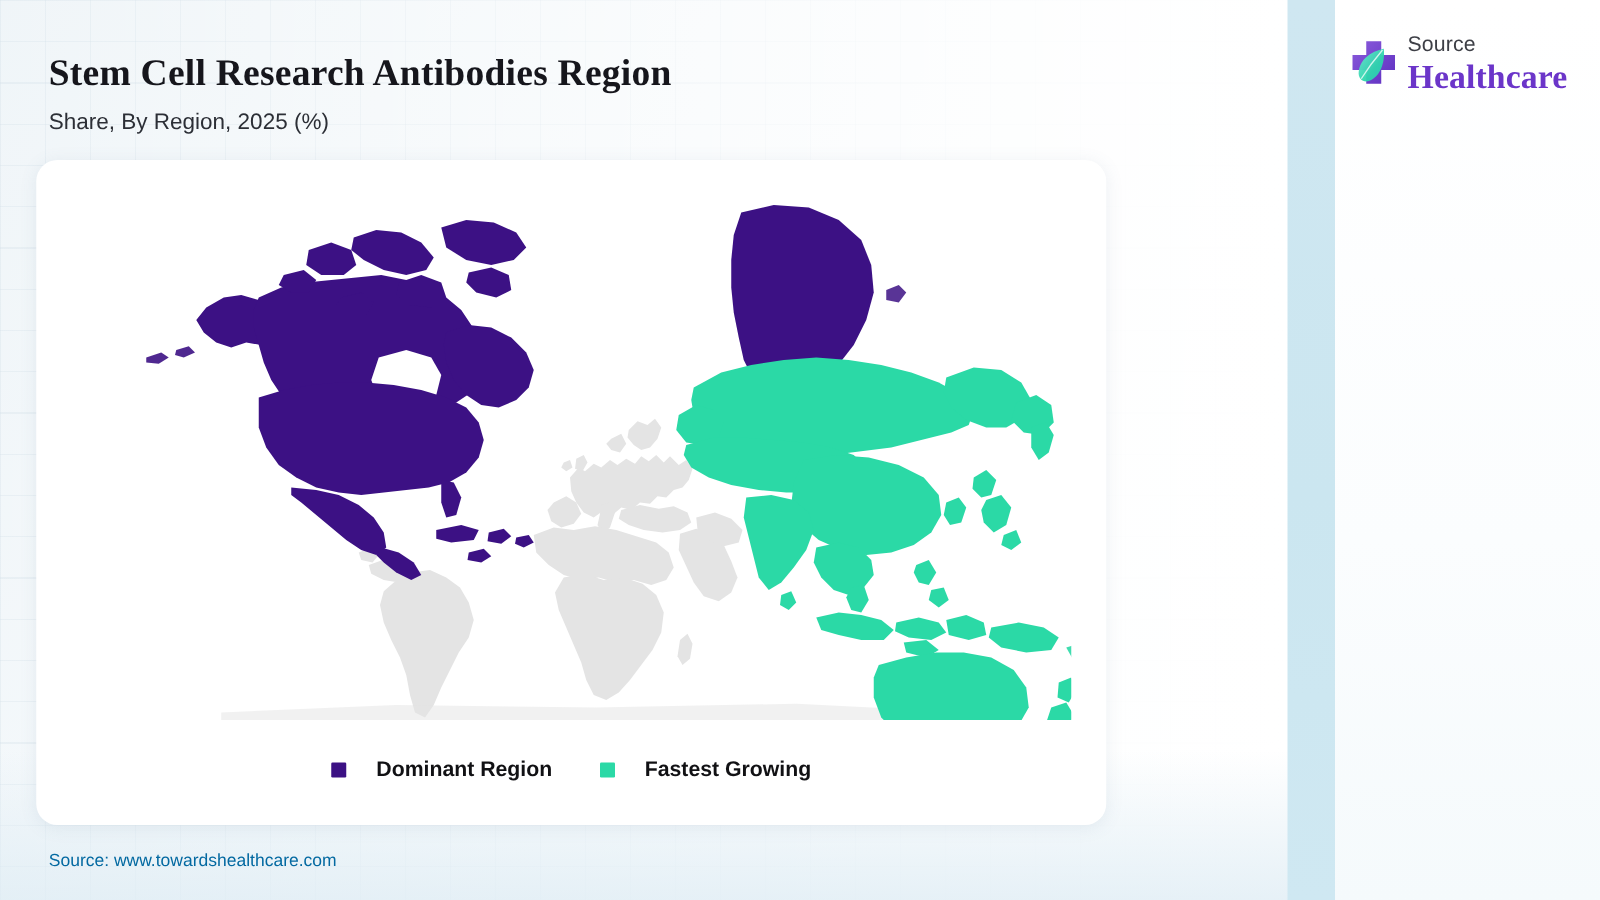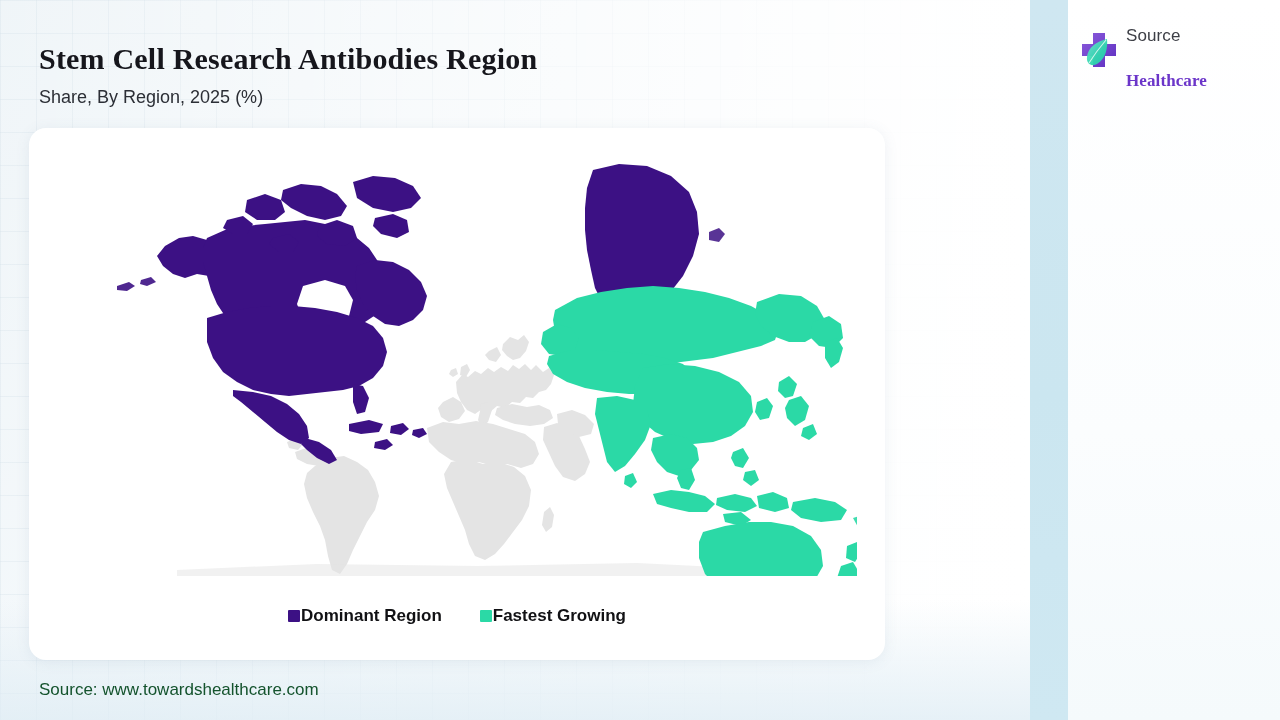--- a/index.html
+++ b/index.html
@@ -89,25 +89,24 @@
   }
   .logo-top {
     font-size: 17px;
     color: #3d3f46;
     line-height: 20px;
     letter-spacing: 0.1px;
   }
   .logo-bottom {
     font-family: "Liberation Serif", serif;
     font-weight: bold;
-    font-size: 17px;
+    font-size: 27px;
     color: #6b35c9;
     line-height: 30px;
     letter-spacing: 0.1px;
-    margin-top: 20px;
   }
 
   
   .card {
     position: absolute;
     left: 29px; top: 128px;
     width: 856px; height: 532px;
     background: #ffffff;
     border-radius: 17px;
     box-shadow: 0 2px 14px rgba(90,120,150,0.10);
@@ -126,40 +125,40 @@
     left: 0; right: 0;
     top: 478px;
     display: flex;
     justify-content: center;
     align-items: center;
     gap: 38px;
   }
   .legend-item {
     display: flex;
     align-items: center;
-    gap: 1px;
+    gap: 24px;
   }
   .legend-swatch {
     width: 12px; height: 12px;
     border-radius: 1px;
     flex: none;
   }
   .legend-label {
     font-size: 17px;
     font-weight: bold;
     color: #111114;
     white-space: nowrap;
   }
 
   
   .source {
     position: absolute;
     left: 39px; top: 680px;
-    font-size: 17px;
-    color: #14532d;
+    font-size: 14px;
+    color: #0369a1;
     white-space: nowrap;
   }
 
   
   .donut {
     position: absolute;
     left: 908px; top: 200px;
     width: 280px; height: 280px;
   }
   .donut-plate {

